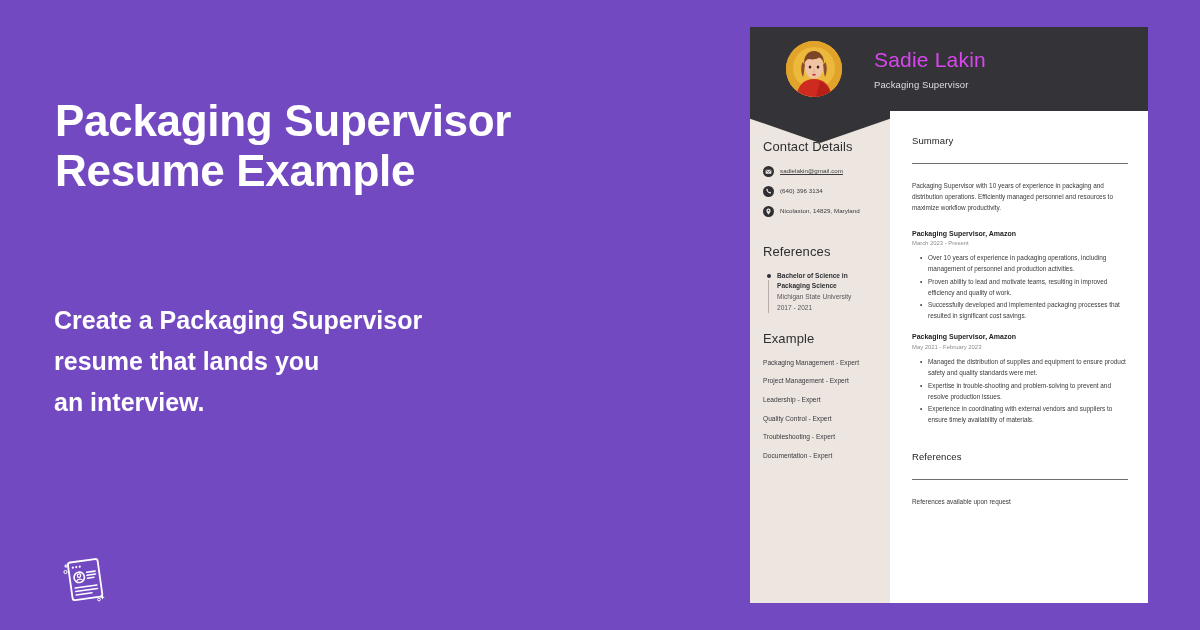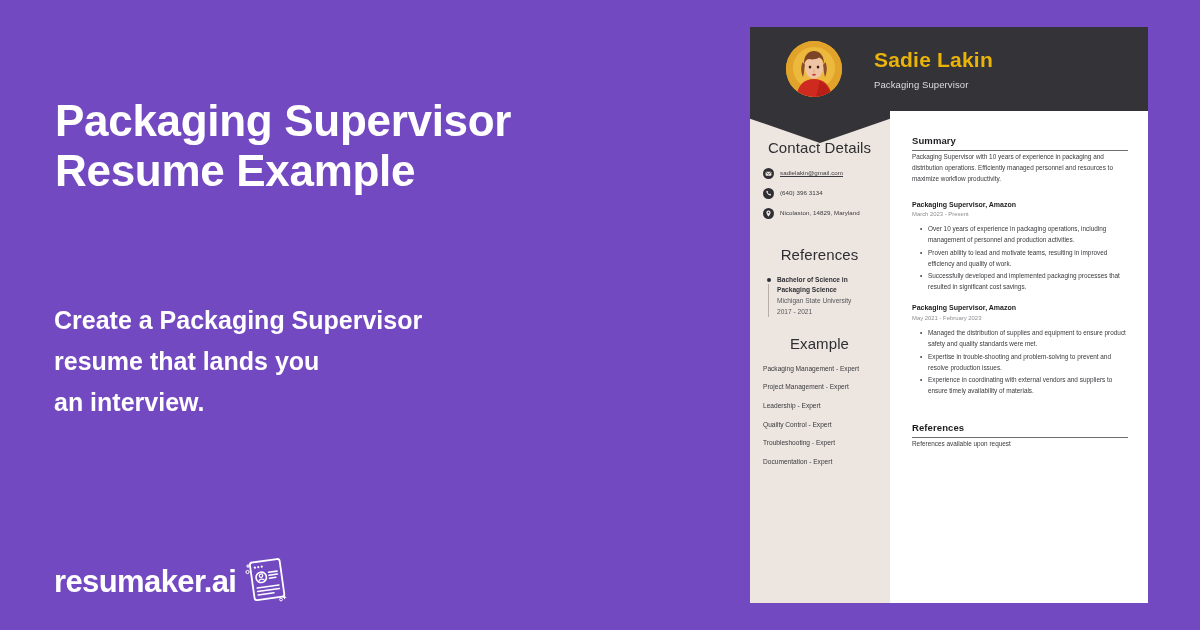--- a/index.html
+++ b/index.html
@@ -50,33 +50,33 @@
     background: #343438;
     clip-path: polygon(0 0, 100% 0, 100% 24%, 50% 100%, 0 24%);
   }
   .avatar {
     width: 56px; height: 56px; border-radius: 50%;
     margin-left: 36px; overflow: hidden; flex: none;
     background: #e8a92b; position: relative;
   }
   .avatar svg { display: block; width: 100%; height: 100%; }
   .res-head-text { margin-left: 32px; }
-  .res-name { font-size: 21px; font-weight: 700; color: #eab308; letter-spacing: 0.2px; line-height: 1.15; }
+  .res-name { font-size: 21px; font-weight: 400; color: #d946ef; letter-spacing: 0.2px; line-height: 1.15; }
   .res-role { font-size: 9.5px; color: #dedee1; margin-top: 7px; letter-spacing: 0.1px; }
 
   .res-body { display: flex; height: 492px; }
 
   
   .res-side {
     width: 140px; background: #ece5e0; flex: none;
     padding: 28px 14px 0 13px;
   }
   .side-h {
-    font-size: 15px; font-weight: 400; color: #2f2f33;
-    margin-bottom: 12px; letter-spacing: 0.1px; text-align: center;
+    font-size: 13px; font-weight: 400; color: #2f2f33;
+    margin-bottom: 12px; letter-spacing: 0.1px;
   }
   .contact-row { display: flex; align-items: center; margin-bottom: 9px; }
   .cicon { width: 11px; height: 11px; flex: none; margin-right: 6px; }
   .cicon svg { display: block; }
   .ctext { font-size: 6.2px; color: #3a3a3e; line-height: 1.3; letter-spacing: 0.05px; }
   .ctext.link { text-decoration: underline; }
 
   .side-gap { height: 18px; }
 
   .edu { display: flex; margin-top: 2px; }
@@ -86,23 +86,23 @@
   .edu-text { padding-left: 3px; }
   .edu-deg { font-size: 6.6px; font-weight: 700; color: #2f2f33; line-height: 1.55; white-space: pre-line; }
   .edu-inst { font-size: 6.6px; color: #57575c; line-height: 1.55; margin-top: 1px; }
   .edu-dates { font-size: 6.6px; color: #57575c; line-height: 1.55; }
 
   .skill { font-size: 6.6px; color: #3a3a3e; line-height: 1.45; margin-bottom: 9px; }
 
   
   .res-main { flex: 1; background: #ffffff; padding: 24px 20px 0 22px; }
   .sec-h {
-    font-size: 9.5px; font-weight: 700; color: #1d1d20;
-    padding-bottom: 4px; border-bottom: 1.3px solid #6d6d72;
-    margin-bottom: 0; letter-spacing: 0.1px;
+    font-size: 9.5px; font-weight: 400; color: #1d1d20;
+    padding-bottom: 17px; border-bottom: 1.3px solid #6d6d72;
+    margin-bottom: 16px; letter-spacing: 0.1px;
   }
   .sec-gap { height: 15px; }
   .para { font-size: 6.4px; color: #3a3a3e; line-height: 1.75; }
 
   .job-title { font-size: 7px; font-weight: 700; color: #1d1d20; line-height: 1.4; }
   .job-dates { font-size: 5.9px; color: #8d8d93; line-height: 1.5; margin-top: 1px; margin-bottom: 4px; }
   .bullets { list-style: none; padding-left: 16px; margin-bottom: 11px; }
   .bullets li { position: relative; font-size: 6.4px; color: #3a3a3e; line-height: 1.75; margin-bottom: 1px; }
   .bullets li::before {
     content: "\2022"; position: absolute; left: -8px; top: 0; color: #3a3a3e; font-size: 6.4px;
@@ -114,21 +114,20 @@
 <div class="promo">
 
   <div class="promo-title">Packaging Supervisor
 Resume Example</div>
 
   <div class="promo-sub">Create a Packaging Supervisor
 resume that lands you
 an interview.</div>
 
   <div class="logo">
-    <span class="logo-word">resumaker.ai</span>
     <span class="logo-mark">
       <svg width="52" height="48" viewBox="0 0 52 48" fill="none">
         <g transform="rotate(-8 26 24)">
           <rect x="14" y="6" width="30" height="38" rx="2.5" stroke="#ffffff" stroke-width="1.8" fill="none"></rect>
           <circle cx="18.5" cy="11.5" r="1.1" fill="#ffffff"></circle>
           <circle cx="22" cy="11.5" r="1.1" fill="#ffffff"></circle>
           <circle cx="25.5" cy="11.5" r="1.1" fill="#ffffff"></circle>
           <circle cx="23.5" cy="22" r="5.2" stroke="#ffffff" stroke-width="1.6" fill="none"></circle>
           <circle cx="23.5" cy="20.3" r="1.7" stroke="#ffffff" stroke-width="1.2" fill="none"></circle>
           <path d="M20.4 25.6a3.6 3.6 0 0 1 6.2 0" stroke="#ffffff" stroke-width="1.2" fill="none"></path>

